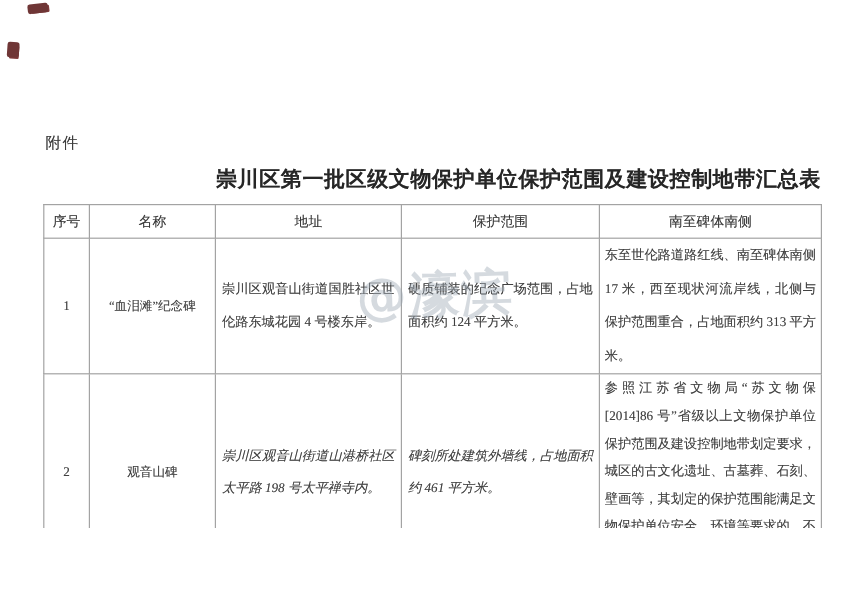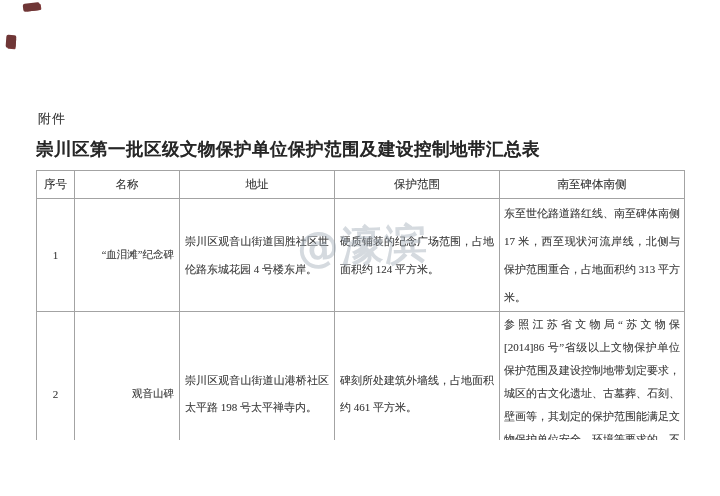--- a/index.html
+++ b/index.html
@@ -16,48 +16,48 @@
   .ink-mark.m1{left:23px;top:3px;width:17px;height:8px;border-radius:2px;transform:rotate(-7deg);box-shadow:2px 1px 0 -1px #6b1a1a;}
   .ink-mark.m2{left:6px;top:35px;width:10px;height:13px;border-radius:2px;transform:rotate(4deg);box-shadow:1px 2px 0 -1px #6b1a1a;}
 
   .attachment{
     position:absolute;left:38px;top:110px;
     font-size:13px;color:#3a3a3a;letter-spacing:1px;
     text-shadow:0 0 .5px rgba(0,0,0,.35);
   }
   .title{
     position:absolute;left:36px;top:137px;width:648px;
-    text-align:left;font-size:17.5px;font-weight:700;color:#262626;
+    text-align:right;font-size:17.5px;font-weight:700;color:#262626;
     letter-spacing:.5px;white-space:nowrap;
     text-shadow:0 0 .5px rgba(0,0,0,.4);
   }
   table.summary{
     position:absolute;left:36px;top:170px;width:648px;
     border-collapse:collapse;table-layout:fixed;
     font-size:11px;color:#414141;
     text-shadow:0 0 .5px rgba(0,0,0,.3);
   }
   .summary th,.summary td{
     border:1px solid #a3a3a3;
     vertical-align:middle;
     padding:0 6px;
     overflow:hidden;
   }
   .summary thead tr{height:28px;}
   .summary th{font-weight:400;text-align:center;font-size:11.5px;color:#373737;padding:0 0;}
   tr.row1{height:86px;}
   tr.row2{height:164px;}
   td.c-no{text-align:center;padding:0;}
-  td.c-name{padding:0 5px;font-size:10.5px;text-align:right;}
+  td.c-name{padding:0 5px;font-size:10.5px;text-align:center;}
   td.c-addr,td.c-scope,td.c-zone{text-align:justify;}
   td.c-addr{padding:16px 5px;}
   td.c-scope{padding:0 5px;}
   td.c-zone{padding:0 4px;margin-top:14px;}
   tr.row1 td.c-addr,tr.row1 td.c-scope,tr.row1 td.c-zone{line-height:28px;}
-  tr.row2 td.c-addr,tr.row2 td.c-scope{line-height:27px;}
+  tr.row2 td.c-addr,tr.row2 td.c-scope{line-height:27px;font-style:italic;}
   tr.row2 td.c-zone{line-height:23px;}
 
   .watermark{
     position:absolute;left:297px;top:218px;
     font-family:"DejaVu Sans","Liberation Sans",sans-serif;
     font-size:42px;font-weight:700;letter-spacing:2px;
     color:rgba(156,166,178,.42);
     transform:rotate(-2deg);
     white-space:nowrap;
     pointer-events:none;

